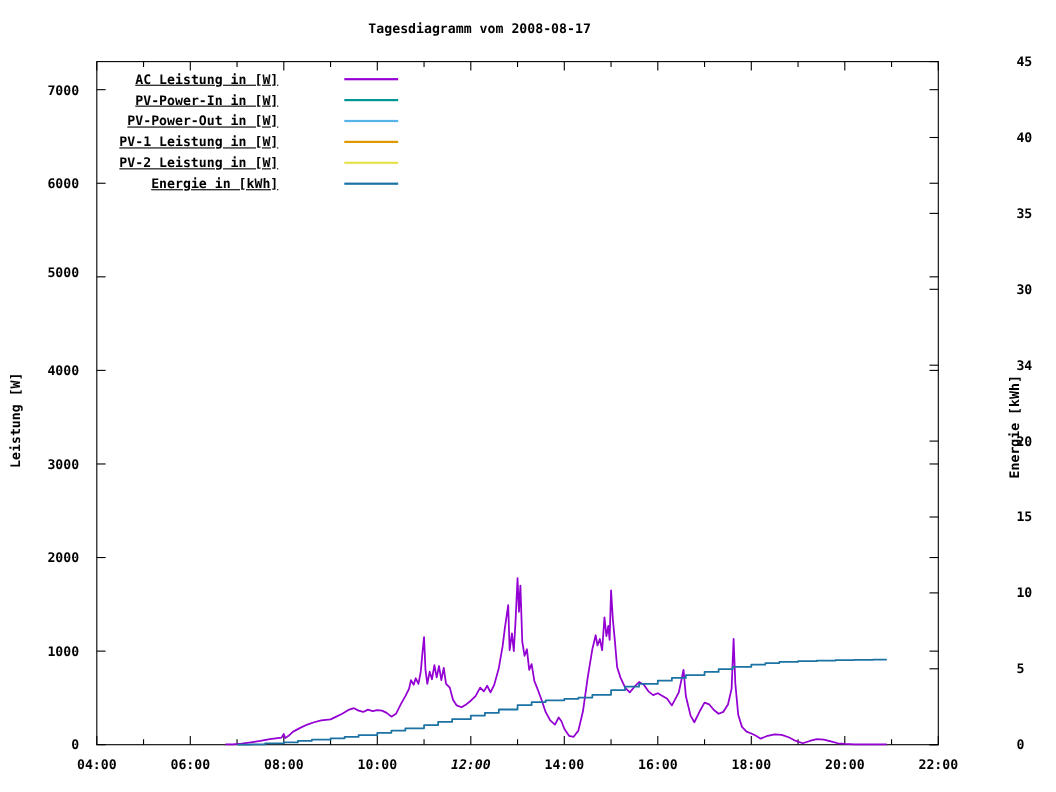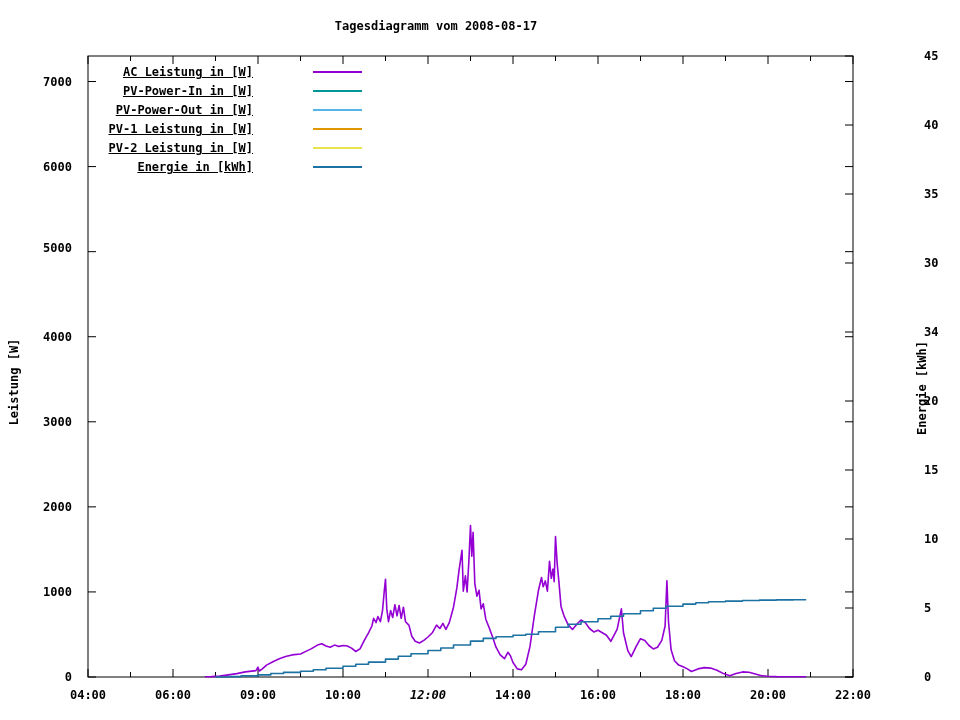--- a/index.html
+++ b/index.html
@@ -135,21 +135,21 @@
       <div class="tick-label y2tick" style="top: 532px;">10</div>
       <div class="tick-label y2tick" style="top: 463px;">15</div>
       <div class="tick-label y2tick" style="top: 394px;">20</div>
       <div class="tick-label y2tick" style="top: 325px;">34</div>
       <div class="tick-label y2tick" style="top: 256px;">30</div>
       <div class="tick-label y2tick" style="top: 187px;">35</div>
       <div class="tick-label y2tick" style="top: 118px;">40</div>
       <div class="tick-label y2tick" style="top: 49px;">45</div>
       <div class="tick-label xtick" style="left: 88px;">04:00</div>
       <div class="tick-label xtick" style="left: 173px;">06:00</div>
-      <div class="tick-label xtick" style="left: 258px;">09:00</div>
+      <div class="tick-label xtick" style="left: 258px;">08:00</div>
       <div class="tick-label xtick" style="left: 343px;">10:00</div>
       <div class="tick-label xtick" style="left: 428px; font-style: italic;">12:00</div>
       <div class="tick-label xtick" style="left: 513px;">14:00</div>
       <div class="tick-label xtick" style="left: 598px;">16:00</div>
       <div class="tick-label xtick" style="left: 683px;">18:00</div>
       <div class="tick-label xtick" style="left: 768px;">20:00</div>
       <div class="tick-label xtick" style="left: 853px;">22:00</div>
     </div>
 </div>
 

